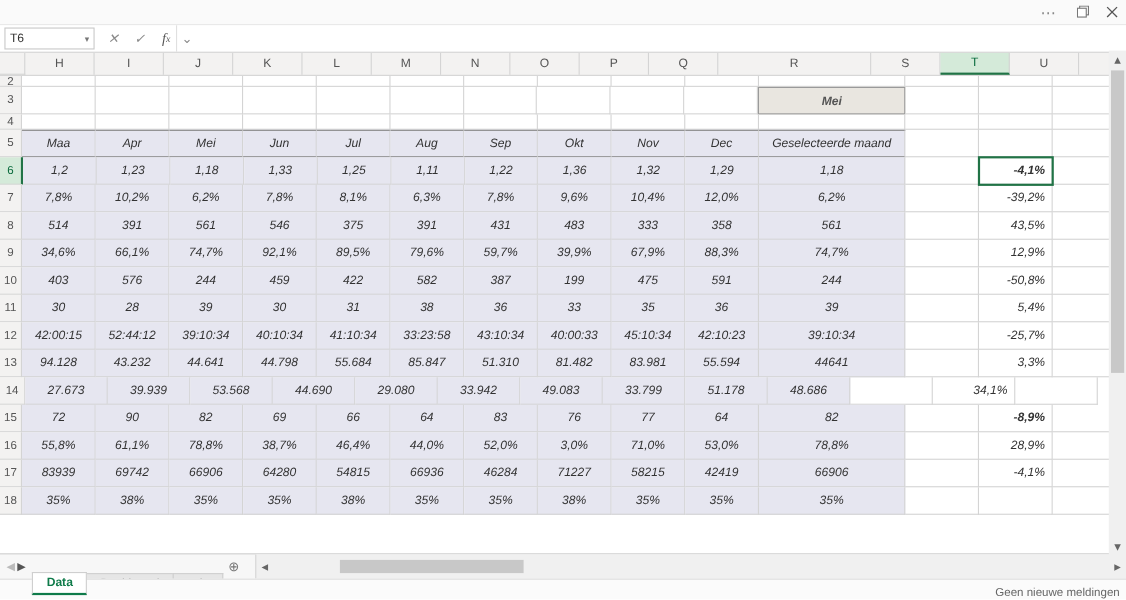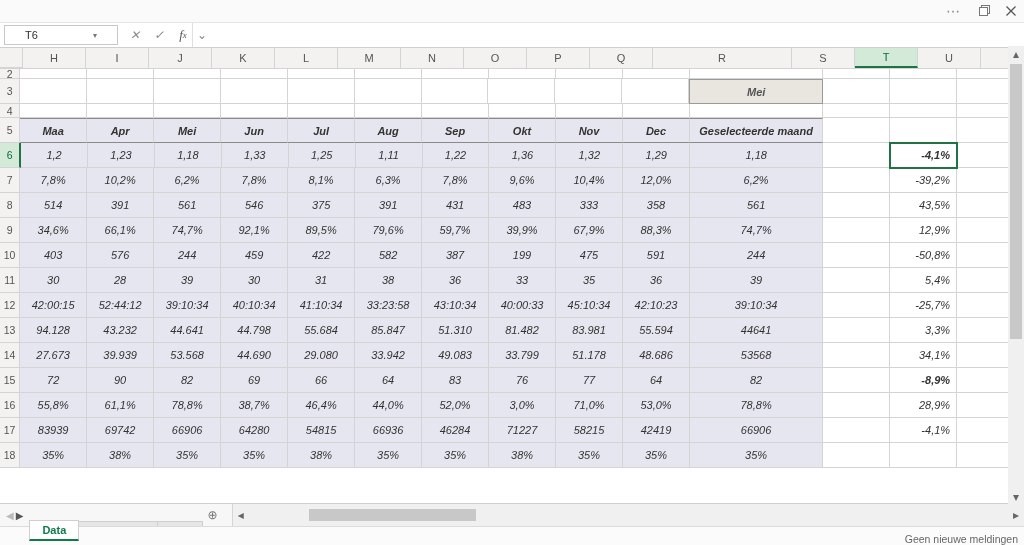--- a/index.html
+++ b/index.html
@@ -20,40 +20,40 @@
   }
   html,body{margin:0;padding:0;height:100%;width:100%;font-family:var(--font);font-size:12px;color:#323130;background:#ffffff;overflow:hidden;}
   .app{width:1024px;height:545px;position:relative;display:flex;flex-direction:column;background:#ffffff;}
   
   .sysbar{height:22px;display:flex;align-items:center;justify-content:flex-end;padding:0 4px;gap:8px;background:#fafafa;border-bottom:1px solid #e5e5e5;}
   .sysbar .dots{color:#888;font-size:14px;letter-spacing:2px;margin-right:6px;}
   .sysbar .winbtn{width:18px;height:18px;display:flex;align-items:center;justify-content:center;color:#666;cursor:pointer;}
   .sysbar .winbtn svg{display:block;}
   
   .flarow{height:24px;display:flex;align-items:stretch;border-bottom:1px solid #cfcfcf;background:#ffffff;}
-  .namebox{width:72px;border:1px solid #c8c8c8;margin:2px 2px 2px 4px;display:flex;align-items:center;justify-content:space-between;padding:0 20px;background:#fff;font-size:11px;}
+  .namebox{width:72px;border:1px solid #c8c8c8;margin:2px 2px 2px 4px;display:flex;align-items:center;justify-content:space-between;padding:0 4px;background:#fff;font-size:11px;}
   .namebox .dd{font-size:8px;color:#777;}
   .fnarea{display:flex;align-items:center;gap:6px;margin-left:6px;}
   .fn-cancel,.fn-accept,.fn-fx{width:18px;height:18px;display:flex;align-items:center;justify-content:center;color:#8a8a8a;font-style:italic;}
   .fn-fx{font-style:italic;color:#555;font-family:"Times New Roman",serif;font-size:13px;}
   .formula-input{flex:1;border:none;outline:none;font-size:11px;padding:0 6px;color:#333;white-space:nowrap;overflow:hidden;}
   .fmdrop{width:18px;display:flex;align-items:center;justify-content:center;color:#888;border-left:1px solid #e0e0e0;}
   
   .gridwrap{flex:1;display:flex;flex-direction:column;position:relative;overflow:hidden;}
   .colheaders{display:flex;height:20px;background:var(--header-bg);border-bottom:1px solid var(--grid-border);}
   .rowheaders-col{width:22px;}
   .colhead{display:flex;align-items:center;justify-content:center;border-right:1px solid var(--grid-border);color:#555;font-size:11px;}
   .colhead.active{background:#d4ead9;color:#0a6b3d;border-bottom:2px solid var(--selection-border);}
   .rows{flex:1;overflow:hidden;}
   .row{display:flex;align-items:stretch;}
   .rowhead{width:22px;display:flex;align-items:center;justify-content:center;background:var(--header-bg);border-right:1px solid var(--grid-border);border-bottom:1px solid var(--grid-border);color:#555;font-size:10.5px;}
   .rowhead.active{background:#d4ead9;color:#0a6b3d;border-right:2px solid var(--selection-border);}
   .cell{border-right:1px solid var(--grid-border);border-bottom:1px solid var(--grid-border);display:flex;align-items:center;justify-content:flex-end;padding:0 6px;font-size:11px;font-style:italic;color:#333;overflow:hidden;white-space:nowrap;}
   .cell.center{justify-content:center;}
-  .cell.semiheader{font-weight:700;font-style:italic;background:var(--cell-bg-data);border-bottom:1.5px solid #8a8a8a;justify-content:center;}
+  .cell.semiheader{font-weight:400;font-style:italic;background:var(--cell-bg-data);border-bottom:1.5px solid #8a8a8a;justify-content:center;}
   .cell.dropdownlike{background:#e9e6e0;border:1px solid #9a9a9a;justify-content:center;font-style:italic;font-weight:600;color:#555;}
   .cell.bodydata{background:var(--cell-bg-data);}
   .cell.bodydata.center{justify-content:center;}
   .cell.topdark{border-top:1.5px solid #8a8a8a;}
   .cell.active-sel{outline:2px solid var(--selection-border);outline-offset:-1px;z-index:2;}
   .cell.bold{font-weight:700;}
   .w-H{width:62px;}
   .w-I{width:62px;}
   .w-J{width:62px;}
   .w-K{width:62px;}
@@ -360,21 +360,20 @@
           <div class="cell w-H bodydata center">27.673</div>
           <div class="cell w-I bodydata center">39.939</div>
           <div class="cell w-J bodydata center">53.568</div>
           <div class="cell w-K bodydata center">44.690</div>
           <div class="cell w-L bodydata center">29.080</div>
           <div class="cell w-M bodydata center">33.942</div>
           <div class="cell w-N bodydata center">49.083</div>
           <div class="cell w-O bodydata center">33.799</div>
           <div class="cell w-P bodydata center">51.178</div>
           <div class="cell w-Q bodydata center">48.686</div>
-          <div class="cell w-R bodydata center">53568</div>
           <div class="cell w-S"></div>
           <div class="cell w-T">34,1%</div>
           <div class="cell w-U"></div>
         </div>
         <div class="row h-std">
           <div class="rowhead">15</div>
           <div class="cell w-H bodydata center">72</div>
           <div class="cell w-I bodydata center">90</div>
           <div class="cell w-J bodydata center">82</div>
           <div class="cell w-K bodydata center">69</div>

